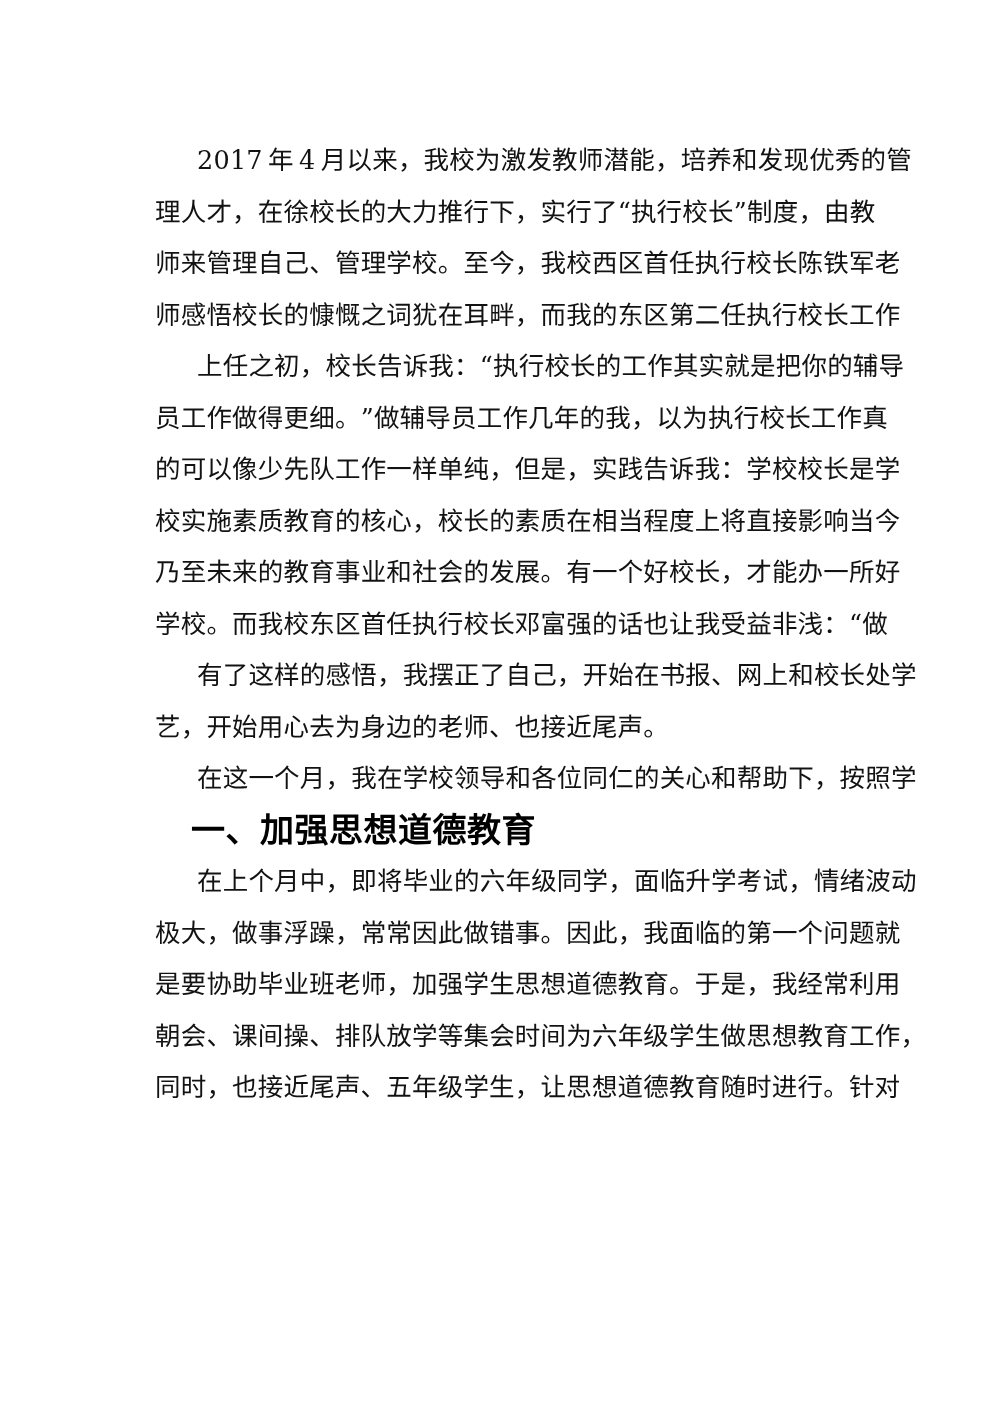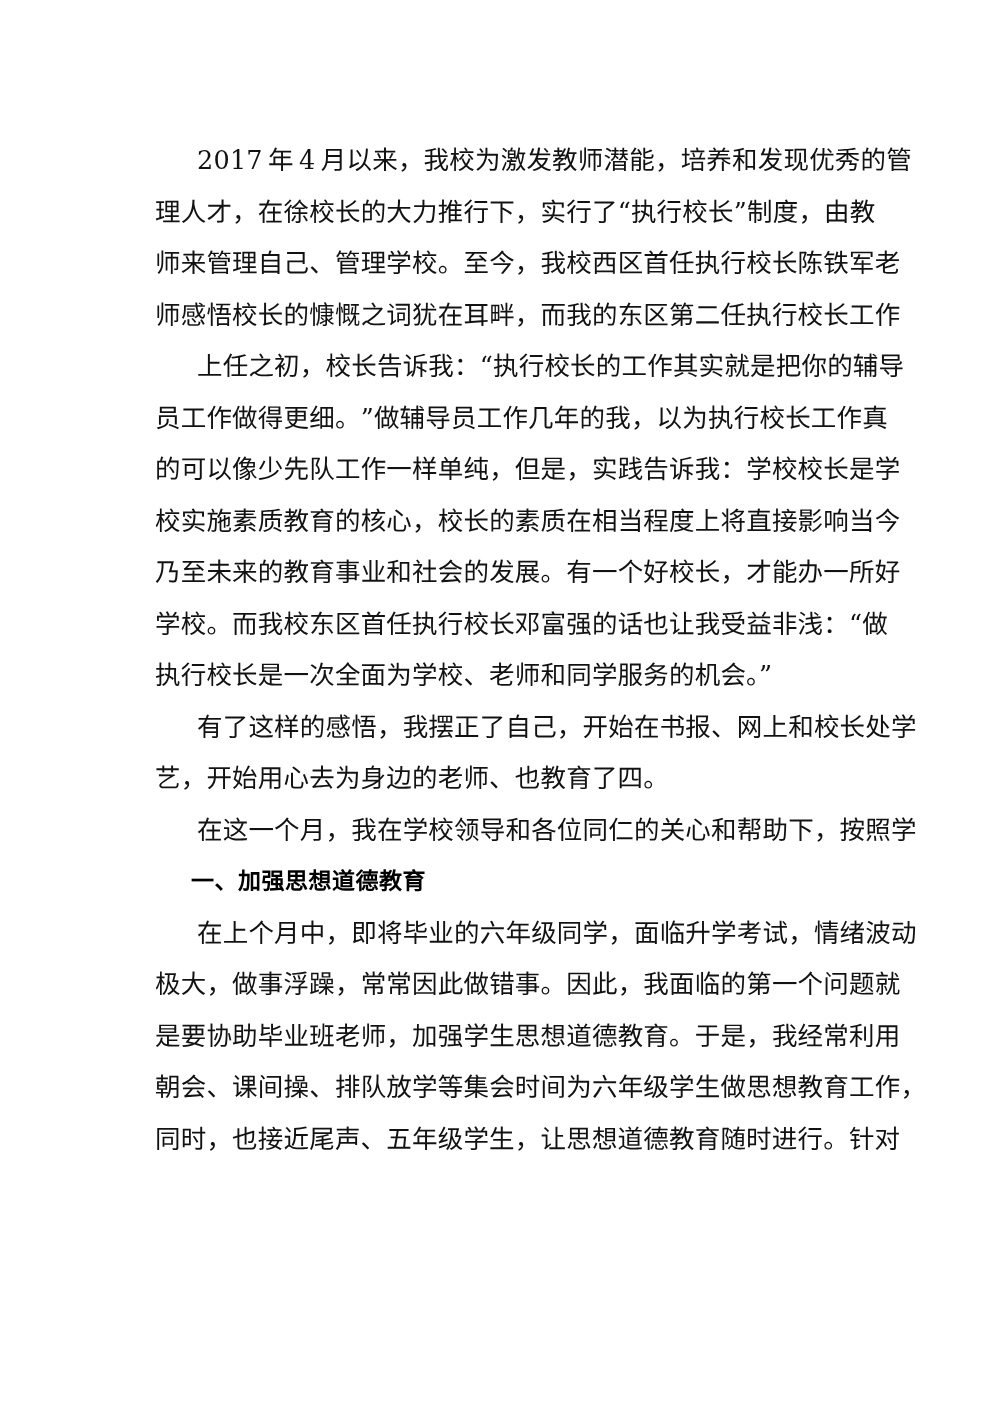--- a/index.html
+++ b/index.html
@@ -63,21 +63,21 @@
   .line.justify.indent {
     text-indent: 0;
     padding-left: 42px;
   }
 
   
   .heading {
     display: block;
     height: 51.5px;
     line-height: 51.5px;
-    font-size: 23px;
+    font-size: 34px;
     font-weight: 700;
     font-family: "DejaVu Sans", "Liberation Sans", sans-serif;
     text-indent: 36px;
     letter-spacing: 0.5px;
     white-space: pre;
     color: #000000;
   }
 </style>
 </head>
 <body>
@@ -392,21 +392,20 @@
           <span>让</span>
           <span>我</span>
           <span>受</span>
           <span>益</span>
           <span>非</span>
           <span>浅</span>
           <span>：</span>
           <span>“</span>
           <span>做</span>
         </div>
-        <div class="line">执行校长是一次全面为学校、老师和同学服务的机会。”</div>
       </div>
       <div class="para">
         <div class="line justify indent">
           <span>有</span>
           <span>了</span>
           <span>这</span>
           <span>样</span>
           <span>的</span>
           <span>感</span>
           <span>悟</span>
@@ -425,21 +424,21 @@
           <span>报</span>
           <span>、</span>
           <span>网</span>
           <span>上</span>
           <span>和</span>
           <span>校</span>
           <span>长</span>
           <span>处</span>
           <span>学</span>
         </div>
-        <div class="line">艺，开始用心去为身边的老师、也教育了四。</div>
+        <div class="line">艺，开始用心去为身边的老师、也接近尾声。</div>
       </div>
       <div class="para">
         <div class="line justify indent">
           <span>在</span>
           <span>这</span>
           <span>一</span>
           <span>个</span>
           <span>月</span>
           <span>，</span>
           <span>我</span>

